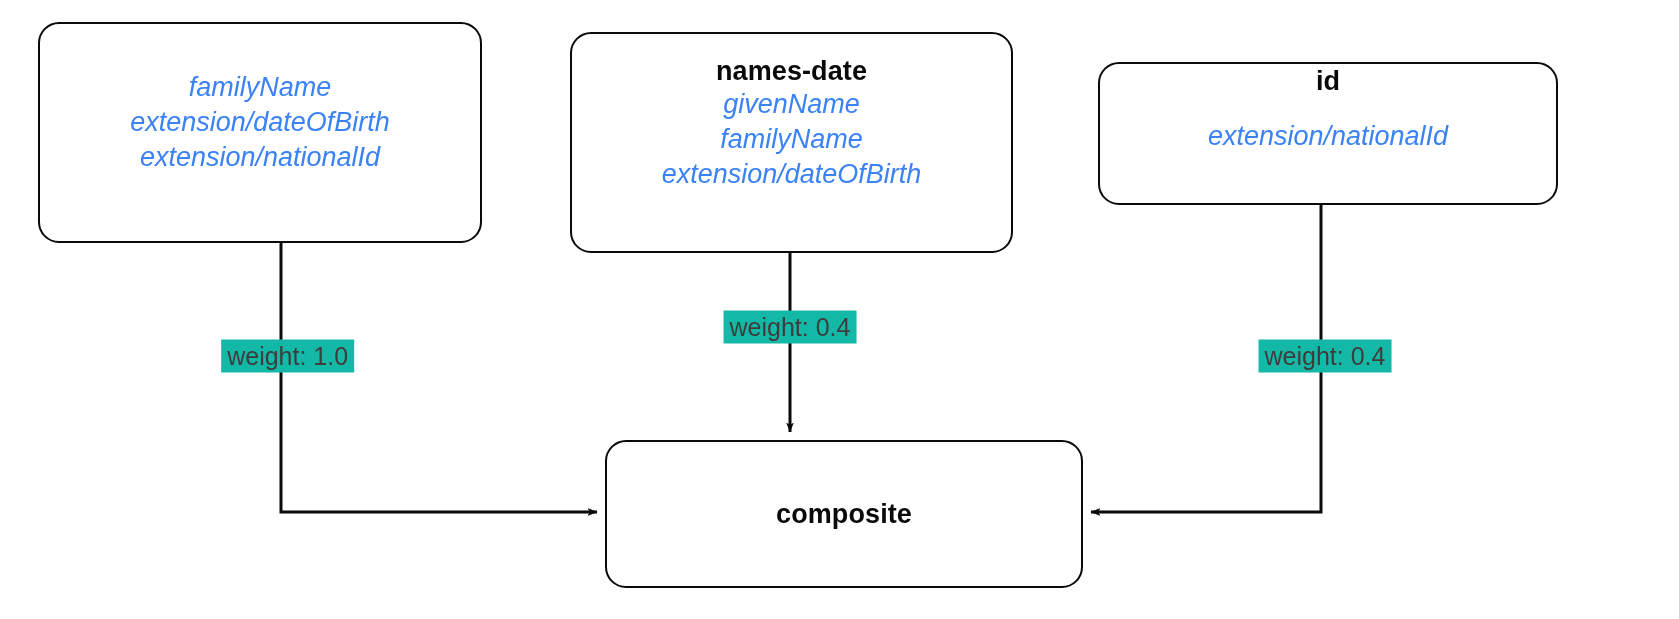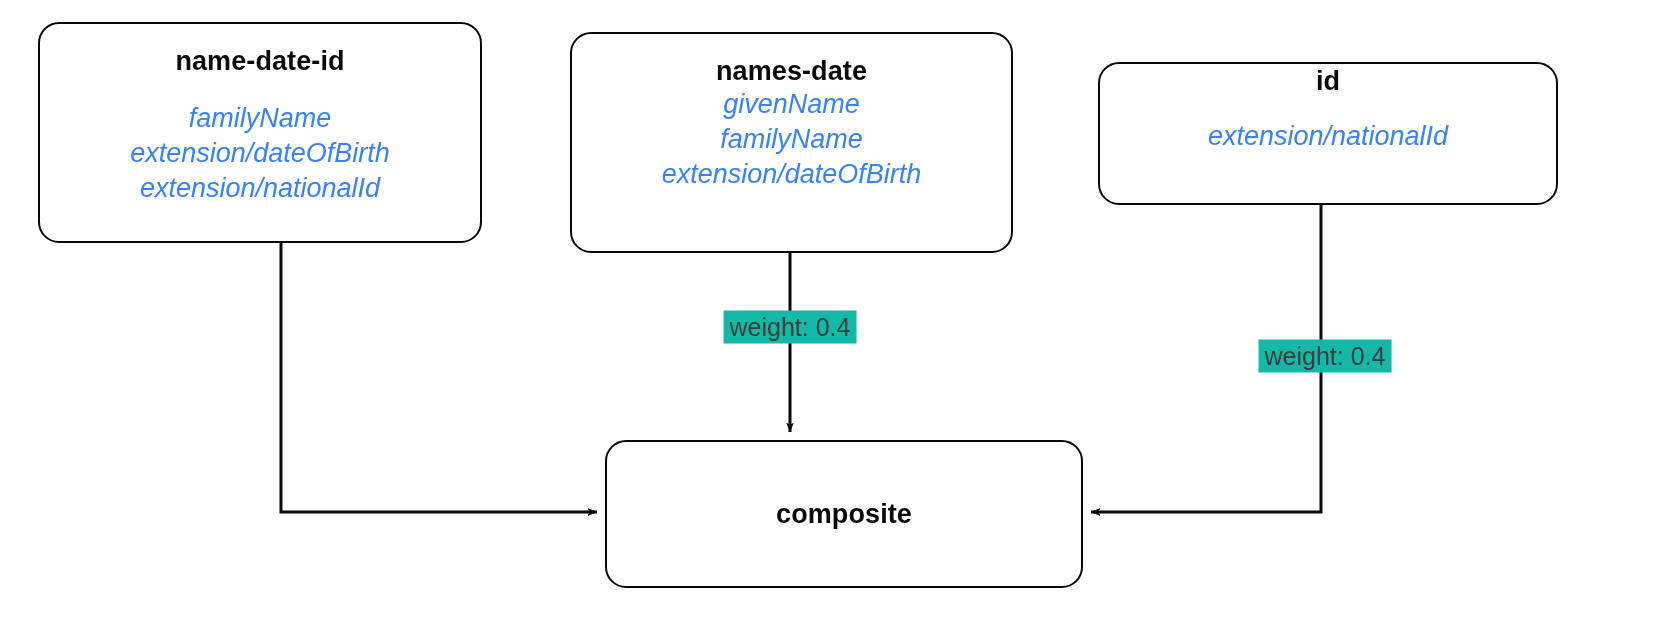--- a/index.html
+++ b/index.html
@@ -114,27 +114,27 @@
 
     <g>
       <path d="M790,243 L790,432" fill="none" stroke="#0a0a0a" stroke-width="3" marker-end="url(#arrowhead)"></path>
     </g>
 
     <g>
       <path d="M1321,205 L1321,512 L1091,512" fill="none" stroke="#0a0a0a" stroke-width="3" marker-end="url(#arrowhead)"></path>
     </g>
   </svg>
 
+  <div class="edge-label" id="label-weight-left">weight: 1.0</div>
 
   <div class="edge-label" id="label-weight-middle">weight: 0.4</div>
 
   <div class="edge-label" id="label-weight-right">weight: 0.4</div>
 
   <div class="node" id="node-name-date-id">
-    <div class="node-title">name-date-id</div>
     <div class="node-fields">
       <div>familyName</div>
       <div>extension/dateOfBirth</div>
       <div>extension/nationalId</div>
     </div>
   </div>
 
   <div class="node" id="node-names-date">
     <div class="node-title">names-date</div>
     <div class="node-fields">

